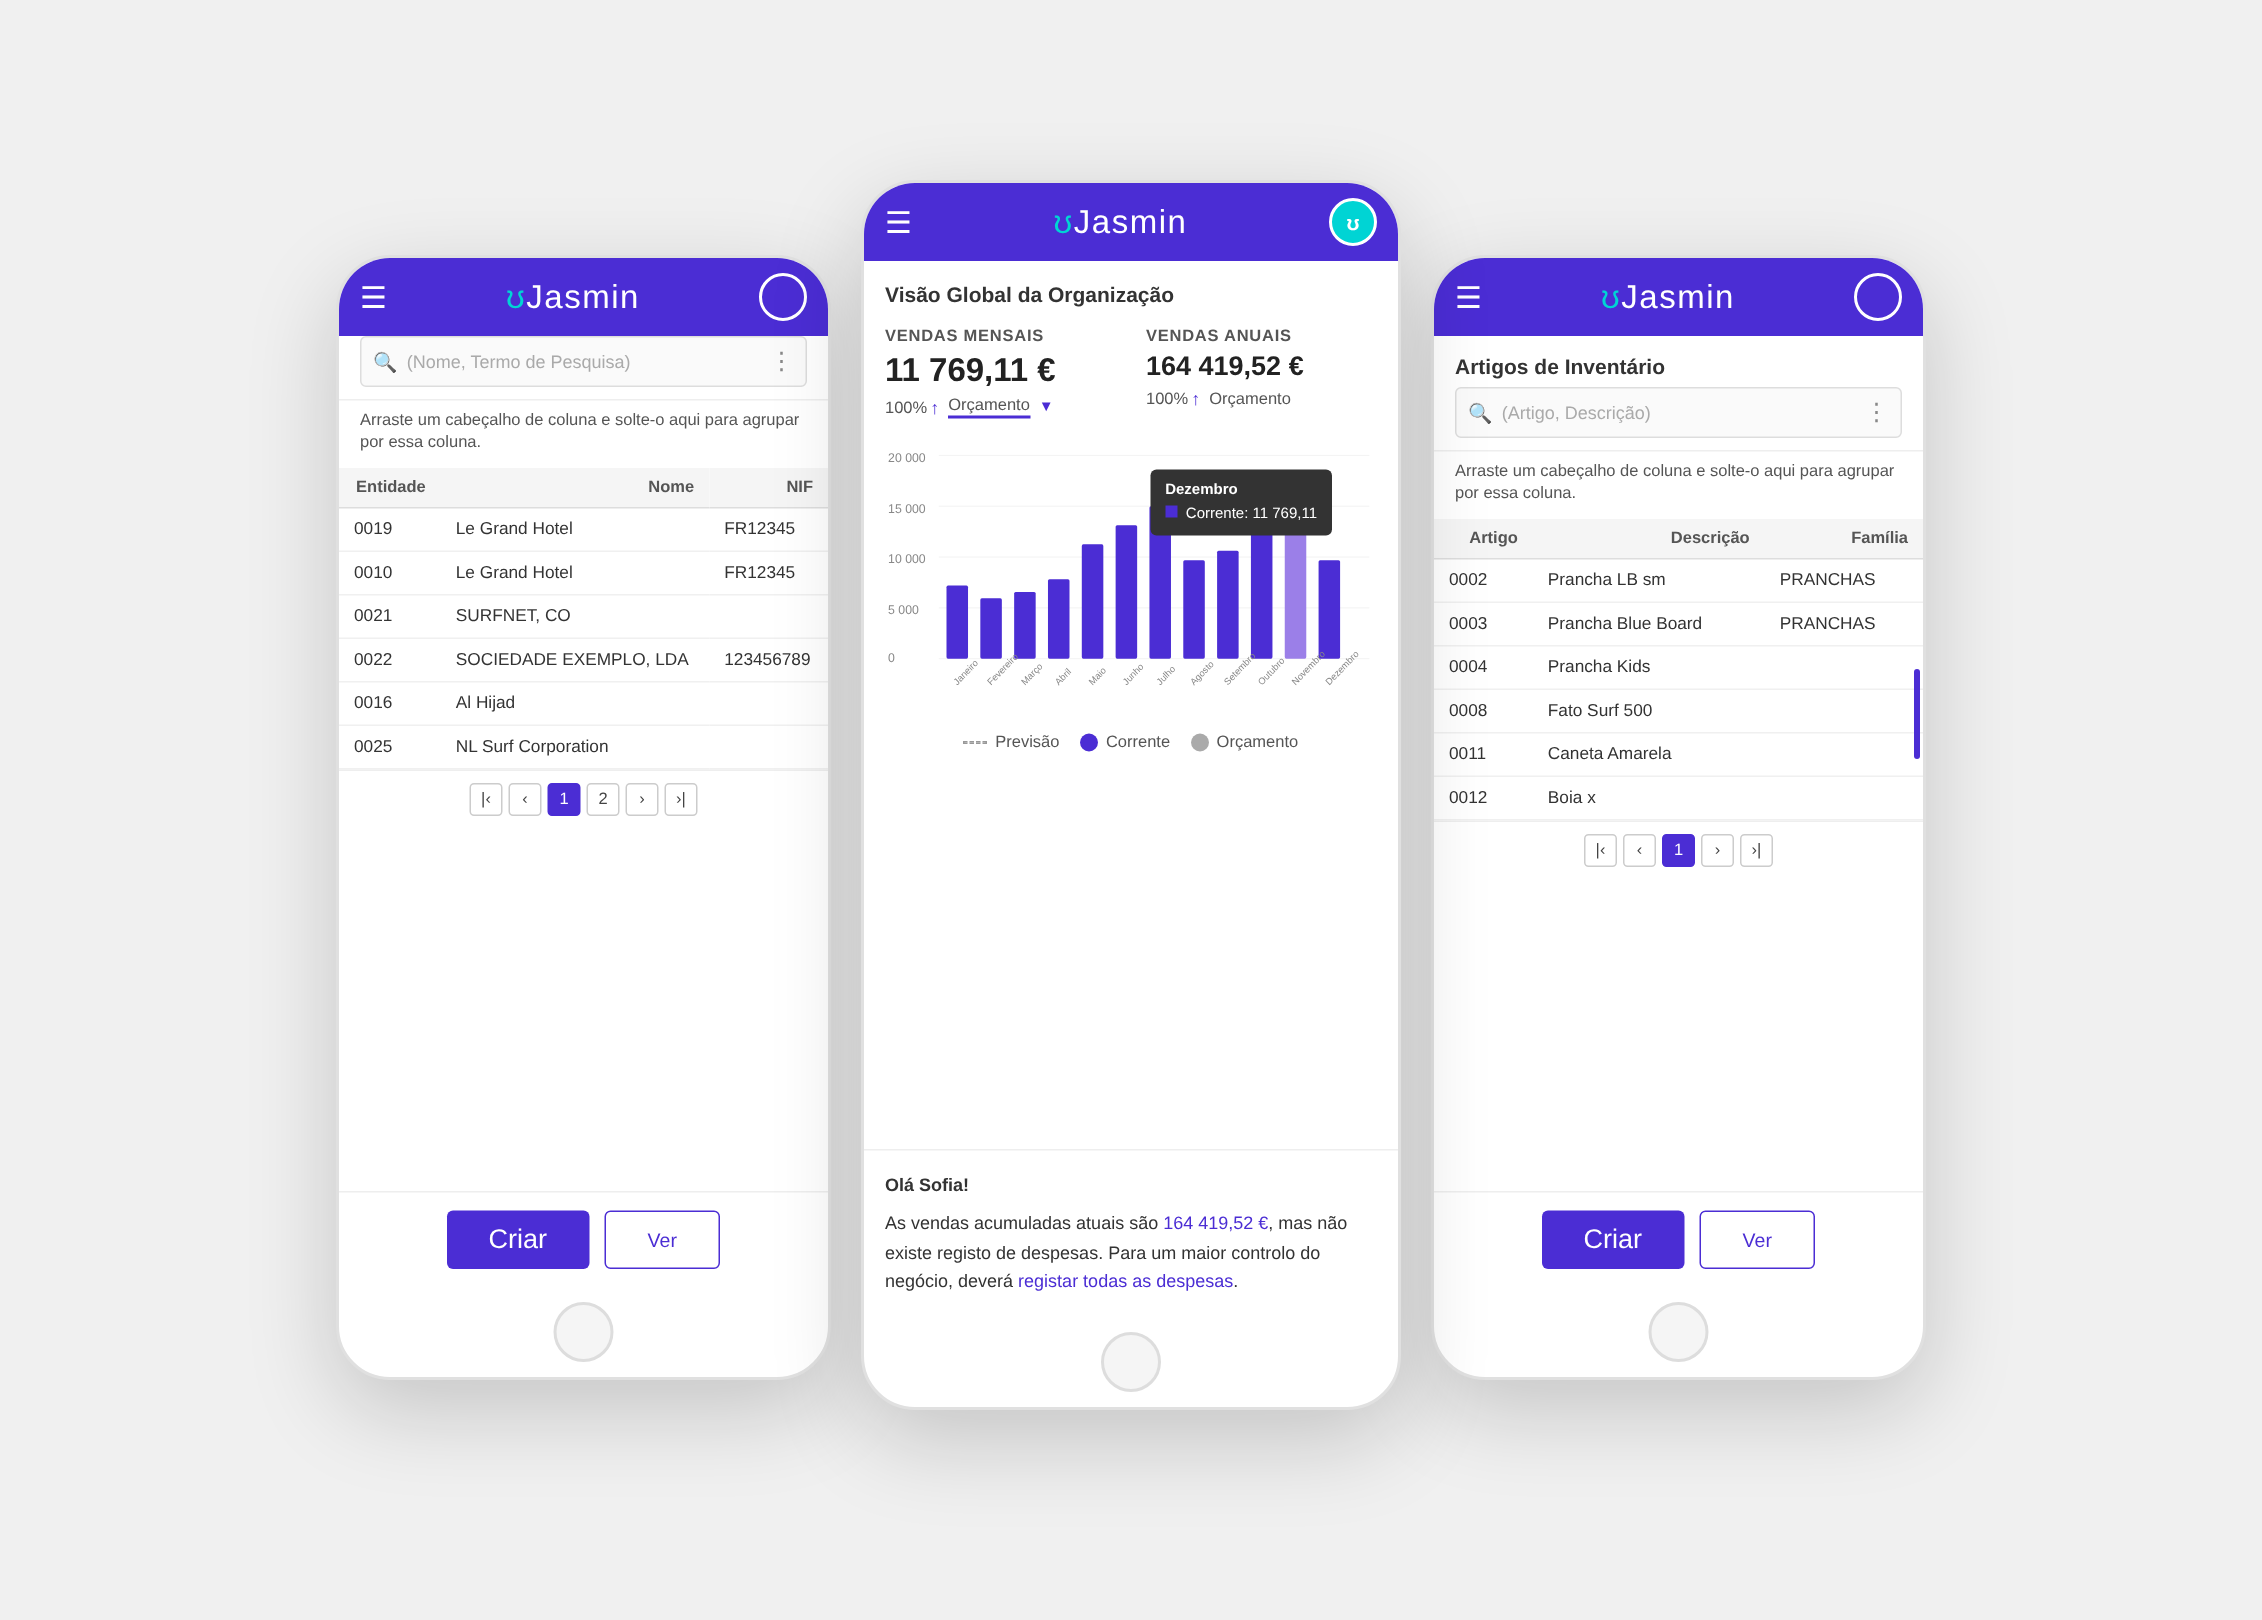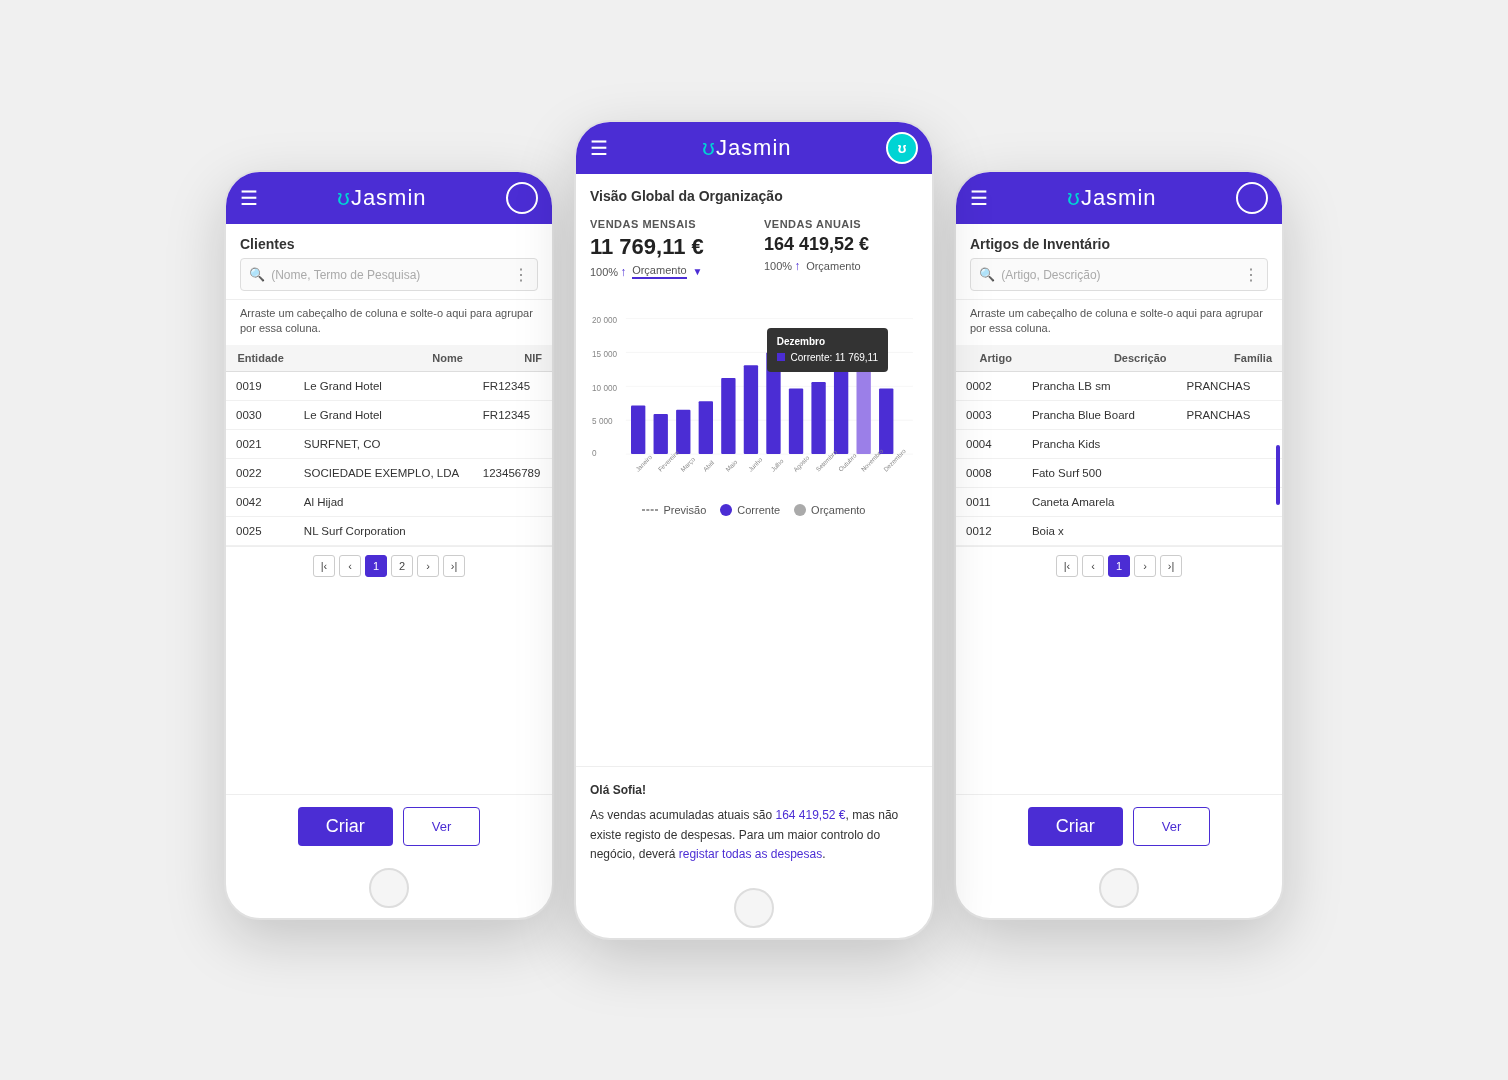--- a/index.html
+++ b/index.html
@@ -275,21 +275,21 @@
       font-size: 14px;
       font-weight: 600;
       color: #333;
       margin-bottom: 14px;
     }
 
     
     .stats-row {
       display: flex;
       gap: 20px;
-      margin-bottom: 29px;
+      margin-bottom: 14px;
     }
 
     .stat-block {
       flex: 1;
     }
 
     .stat-label {
       font-size: 11px;
       font-weight: 700;
       color: #555;
@@ -442,21 +442,20 @@
 
   <div class="phone phone-left">
 
     <div class="phone-header">
       <span class="hamburger-icon">☰</span>
       <span class="logo-text"><span style="color:#00d4d4;">ʊ</span>Jasmin</span>
       <div class="avatar-circle"></div>
     </div>
 
     <div class="phone-body">
-      <div class="section-title">Clientes</div>
 
       <div class="search-bar">
         <div class="search-inner">
           <span class="search-icon-span">🔍</span>
           <span class="search-placeholder">(Nome, Termo de Pesquisa)</span>
         </div>
         <span class="dots-icon">⋮</span>
       </div>
 
       <div class="drag-hint">Arraste um cabeçalho de coluna e solte-o aqui para agrupar por essa coluna.</div>
@@ -469,36 +468,36 @@
             <th>NIF</th>
           </tr>
         </thead>
         <tbody id="left-table-body">
         <tr>
       <td class="link-cell">0019</td>
       <td>Le Grand Hotel</td>
       <td>FR12345</td>
     </tr>
             <tr>
-      <td class="link-cell">0030</td>
+      <td class="link-cell">0010</td>
       <td>Le Grand Hotel</td>
       <td>FR12345</td>
     </tr>
             <tr>
       <td class="link-cell">0021</td>
       <td>SURFNET, CO</td>
       <td></td>
     </tr>
             <tr>
       <td class="link-cell">0022</td>
       <td>SOCIEDADE EXEMPLO, LDA</td>
       <td>123456789</td>
     </tr>
             <tr>
-      <td class="link-cell">0042</td>
+      <td class="link-cell">0016</td>
       <td>Al Hijad</td>
       <td></td>
     </tr>
             <tr>
       <td class="link-cell">0025</td>
       <td>NL Surf Corporation</td>
       <td></td>
     </tr>
           </tbody>
       </table>

